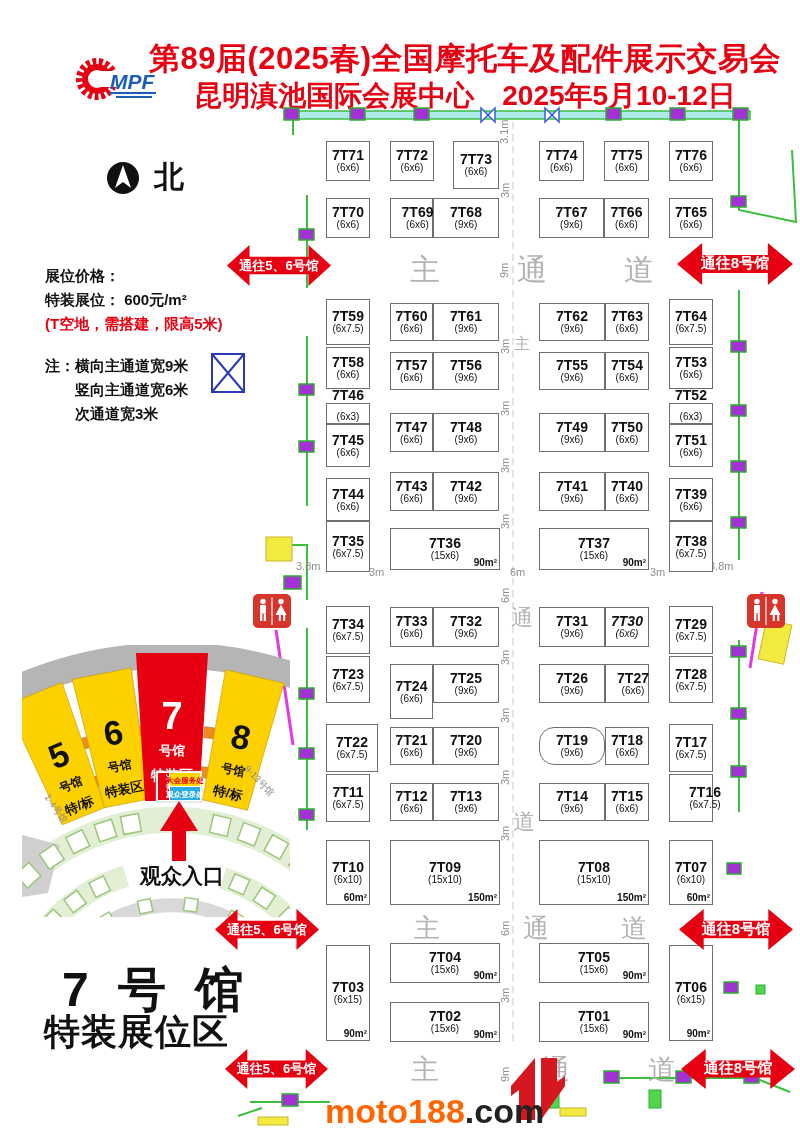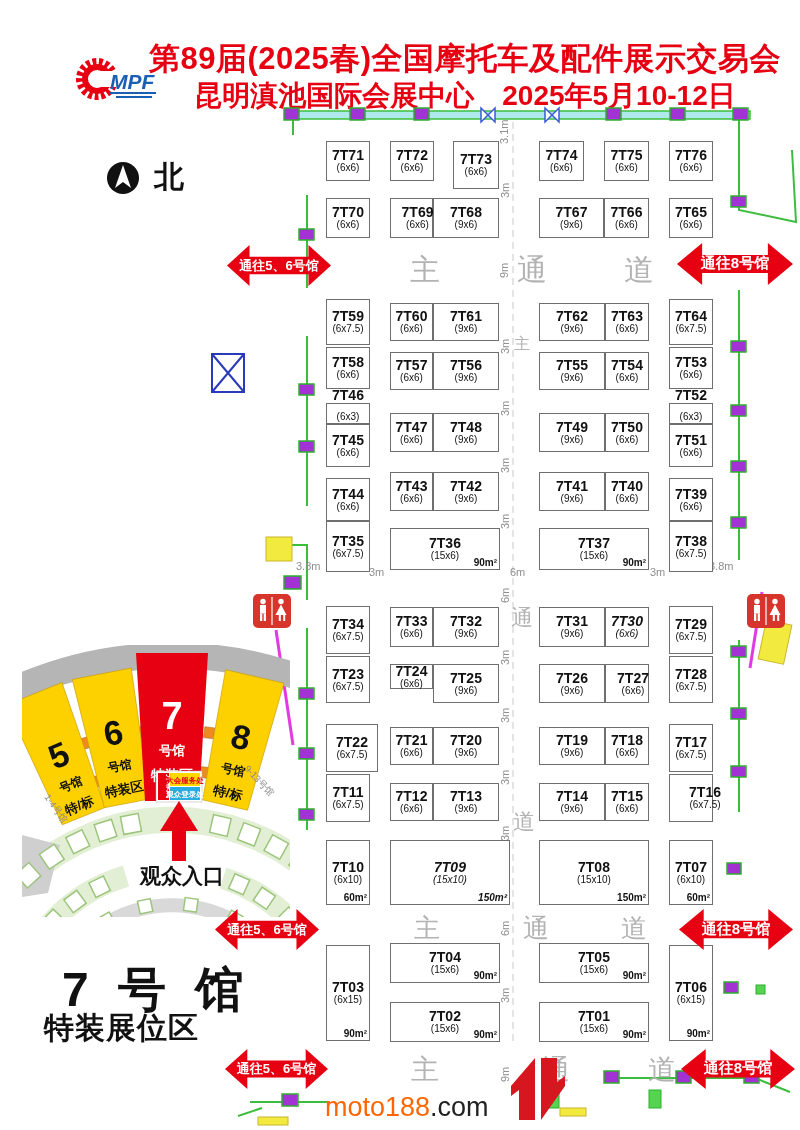--- a/index.html
+++ b/index.html
@@ -36,22 +36,22 @@
   
   .nav-arrow{position:absolute;z-index:5}
   .nav-arrow svg{position:absolute;left:0;top:0;width:100%;height:100%}
   .nav-arrow span{position:absolute;left:0;right:0;top:50%;transform:translateY(-52%);
       text-align:center;color:#fff;font-weight:bold;white-space:nowrap}
   
   .wc{position:absolute;z-index:5}
   .entrance-main{position:absolute;left:509px;top:1056px;width:58px;height:66px;z-index:5}
   
   .hall-title{position:absolute;left:62px;top:958px;font-size:48px;font-weight:bold;letter-spacing:8px}
-  .hall-sub{position:absolute;left:44px;top:1008px;font-size:30px;font-weight:bold;letter-spacing:1px}
-  .watermark{position:absolute;left:325px;top:1092px;font-size:27px;font-weight:normal;z-index:6}
+  .hall-sub{position:absolute;left:44px;top:1008px;font-size:36px;font-weight:bold;letter-spacing:1px}
+  .watermark{position:absolute;left:325px;top:1092px;font-size:34px;font-weight:bold;z-index:6}
   .watermark .wm-o{color:#ff6600}
   .watermark .wm-d{color:#222}
   .inset{position:absolute;left:22px;top:645px;width:268px;height:272px;z-index:2}
   svg{display:block}
 </style>
 </head>
 <body>
 
 <div id="stage">
 
@@ -143,20 +143,29 @@
   <div class="t2">昆明滇池国际会展中心　2025年5月10-12日</div>
 
   <div class="north">
     <svg width="34" height="34" viewBox="0 0 34 34">
       <circle cx="17" cy="17" r="16" fill="#111111"></circle>
       <polygon points="17,4 25,27 17,21 9,27" fill="#ffffff"></polygon>
     </svg>
     <span class="nlabel">北</span>
   </div>
 
+  <div class="info">
+    <div>展位价格：</div>
+    <div>特装展位： 600元/m²</div>
+    <div class="red">(T空地，需搭建，限高5米)</div>
+    <div class="gap"></div>
+    <div>注：横向主通道宽9米</div>
+    <div class="ind">竖向主通道宽6米</div>
+    <div class="ind">次通道宽3米</div>
+  </div>
 
   <div id="booth-layer" class="abs" style="left:0;top:0">
       <div class="booth" style="left: 326px; top: 141px; width: 44px; height: 40px;">
         <div class="b-name">7T71</div>
         <div class="b-size">(6x6)</div>
       </div>
       <div class="booth" style="left: 390px; top: 141px; width: 44px; height: 40px;">
         <div class="b-name">7T72</div>
         <div class="b-size">(6x6)</div>
       </div>
@@ -343,21 +352,21 @@
         <div class="b-size">(6x6)</div>
       </div>
       <div class="booth" style="left: 669px; top: 606px; width: 44px; height: 48px;">
         <div class="b-name">7T29</div>
         <div class="b-size">(6x7.5)</div>
       </div>
       <div class="booth" style="left: 326px; top: 656px; width: 44px; height: 47px;">
         <div class="b-name">7T23</div>
         <div class="b-size">(6x7.5)</div>
       </div>
-      <div class="booth" style="left: 390px; top: 664px; width: 43px; height: 25px;">
+      <div class="booth" style="left: 390px; top: 664px; width: 43px; height: 55px;">
         <div class="b-name">7T24</div>
         <div class="b-size">(6x6)</div>
       </div>
       <div class="booth" style="left: 433px; top: 664px; width: 66px; height: 39px;">
         <div class="b-name">7T25</div>
         <div class="b-size">(9x6)</div>
       </div>
       <div class="booth" style="left: 539px; top: 664px; width: 66px; height: 39px;">
         <div class="b-name">7T26</div>
         <div class="b-size">(9x6)</div>
@@ -375,21 +384,21 @@
         <div class="b-size">(6x7.5)</div>
       </div>
       <div class="booth" style="left: 390px; top: 727px; width: 43px; height: 38px;">
         <div class="b-name">7T21</div>
         <div class="b-size">(6x6)</div>
       </div>
       <div class="booth" style="left: 433px; top: 727px; width: 66px; height: 38px;">
         <div class="b-name">7T20</div>
         <div class="b-size">(9x6)</div>
       </div>
-      <div class="booth" style="left: 539px; top: 727px; width: 66px; height: 38px;">
+      <div class="booth" style="left: 539px; top: 727px; width: 66px; height: 38px; border-radius: 15px;">
         <div class="b-name">7T19</div>
         <div class="b-size">(9x6)</div>
       </div>
       <div class="booth" style="left: 605px; top: 727px; width: 44px; height: 38px;">
         <div class="b-name">7T18</div>
         <div class="b-size">(6x6)</div>
       </div>
       <div class="booth" style="left: 669px; top: 724px; width: 44px; height: 48px;">
         <div class="b-name">7T17</div>
         <div class="b-size">(6x7.5)</div>
@@ -416,21 +425,21 @@
       </div>
       <div class="booth" style="left: 669px; top: 774px; width: 44px; height: 48px; padding-left: 28px;">
         <div class="b-name">7T16</div>
         <div class="b-size">(6x7.5)</div>
       </div>
       <div class="booth" style="left: 326px; top: 840px; width: 44px; height: 65px;">
         <div class="b-name">7T10</div>
         <div class="b-size">(6x10)</div>
         <div class="b-area">60m²</div>
       </div>
-      <div class="booth" style="left: 390px; top: 840px; width: 120px; height: 65px; font-style: italic;">
+      <div class="booth" style="left: 390px; top: 840px; width: 110px; height: 65px;">
         <div class="b-name">7T09</div>
         <div class="b-size">(15x10)</div>
         <div class="b-area">150m²</div>
       </div>
       <div class="booth" style="left: 539px; top: 840px; width: 110px; height: 65px;">
         <div class="b-name">7T08</div>
         <div class="b-size">(15x10)</div>
         <div class="b-area">150m²</div>
       </div>
       <div class="booth" style="left: 669px; top: 840px; width: 44px; height: 65px;">

